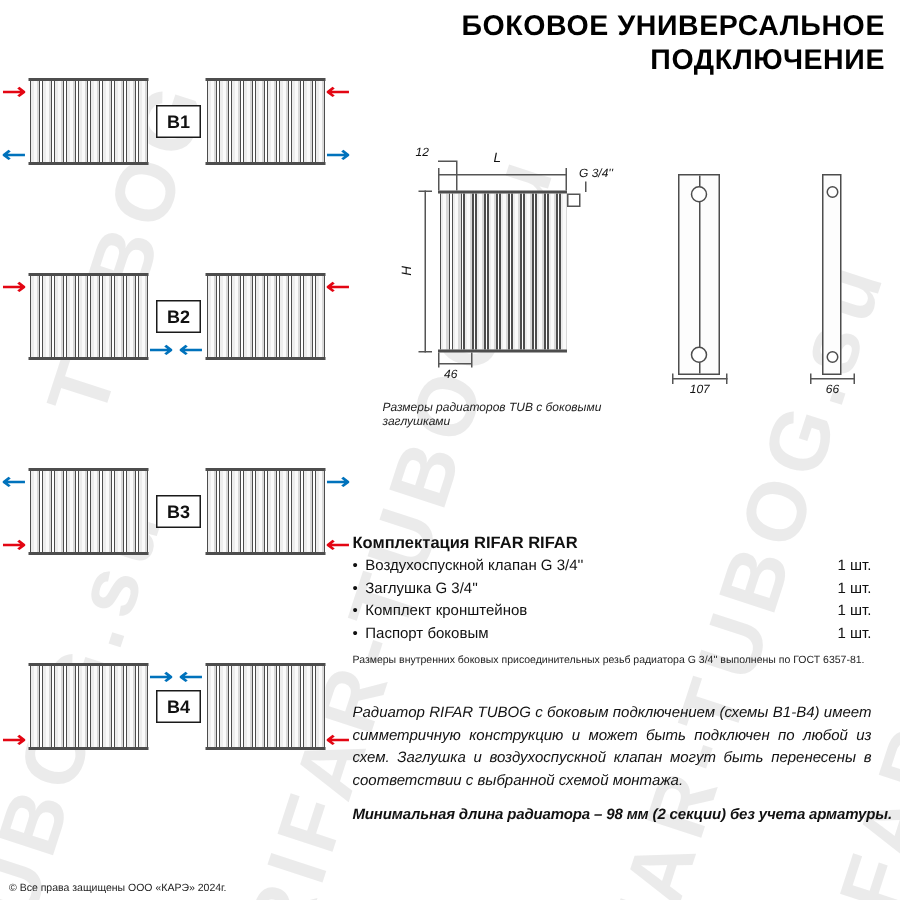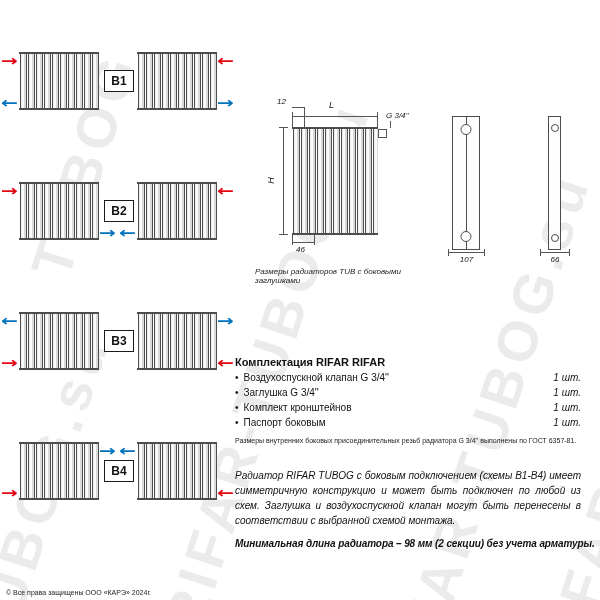--- a/index.html
+++ b/index.html
@@ -41,21 +41,21 @@
   .rad-side .divider { position:absolute; left:50%; top:0; bottom:0; width:1px; background:#4d4d4d; }
   .port { position:absolute; left:50%; transform:translateX(-50%); border:1.5px solid #4d4d4d; border-radius:50%; background:#fff; }
   .dim-center { text-align:center; }
 
   
   .equip { position:absolute; left:235px; top:356px; width:346px; }
   .equip-h1 { font-size:11px; font-weight:bold; margin-bottom:3px; }
   .equip-h2 { font-size:11px; font-weight:bold; color:#e30613; margin-bottom:8px; }
   .equip-row { display:flex; align-items:baseline; font-size:10px; margin:4px 0; }
   .bullet { margin-right:5px; font-size:10px; }
-  .iqty { margin-left:auto;font-style:italic; }
+  .iqty { margin-left:auto; }
   .equip-note { font-size:7px; color:#222; margin-top:9px; }
 
   
   .descr { position:absolute; left:235px; top:468px; width:346px;font-style:italic; }
   .descr-p { font-size:10px; line-height:1.5; text-align:justify; }
   .descr-b { font-size:10px; font-weight:bold; margin-top:10px; white-space:nowrap; letter-spacing:-0.1px; }
 
   
   .title { position:absolute; left:250px; top:6px; width:340px; text-align:right;
       font-size:19px; font-weight:bold; line-height:1.22; letter-spacing:0.4px; color:#000; }
@@ -65,20 +65,24 @@
 <body>
 
 <div class="page">
 
   <div class="wm" style="left:18px;top:265px;transform:rotate(-72deg);">TUBOG</div>
   <div class="wm" style="left:150px;top:620px;transform:rotate(-72deg);">RIFAR-TUBOG.su</div>
   <div class="wm" style="left:370px;top:690px;transform:rotate(-72deg);">RIFAR-TUBOG.su</div>
   <div class="wm" style="left:525px;top:660px;transform:rotate(-72deg);">RIFAR-TUBOG</div>
   <div class="wm" style="left:-42px;top:640px;transform:rotate(-72deg);">TUBOG.su</div>
 
+  <div class="title">
+    <div>БОКОВОЕ УНИВЕРСАЛЬНОЕ</div>
+    <div>ПОДКЛЮЧЕНИЕ</div>
+  </div>
 
   <div class="scheme-row" style="top:52px">
     <span class="arrow red" style="left:0;top:2px">→</span>
     <span class="arrow blue" style="left:0;top:44px">←</span>
     <div class="rad-front" style="left:16px"></div>
     <div class="scheme-label">B1</div>
     <div class="rad-front" style="left:134px"></div>
     <span class="arrow red" style="left:216px;top:2px">←</span>
     <span class="arrow blue" style="left:216px;top:44px">→</span>
   </div>

